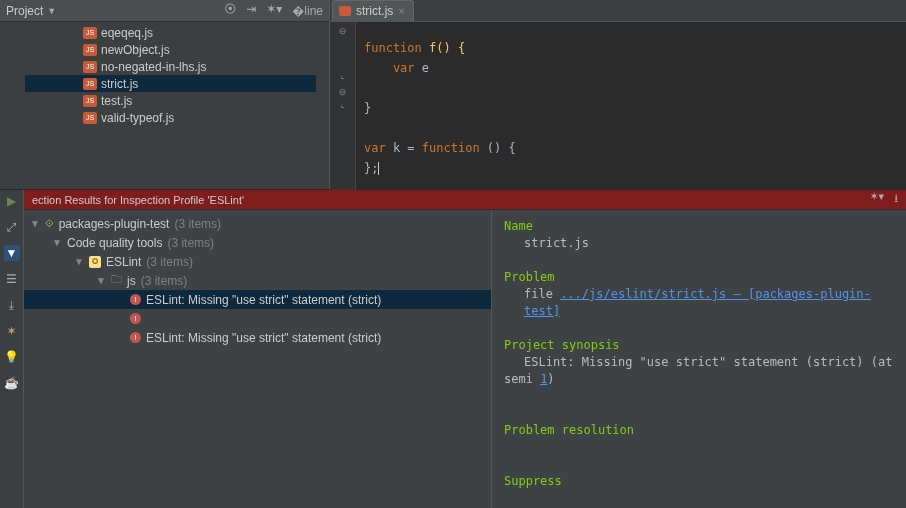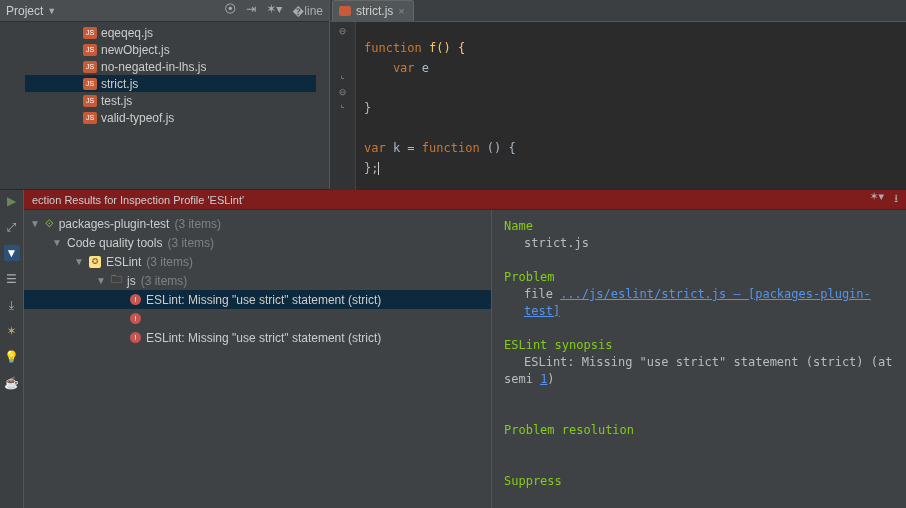--- a/index.html
+++ b/index.html
@@ -226,21 +226,21 @@
               <span class="label">ESLint: Missing "use strict" statement (strict)</span>
             </div>
           </div>
       </div>
 
       <div class="insp-detail mono">
 <span class="sect">Name</span><br>
 <span class="val pad1" style="display:inline-block">strict.js</span><br><br>
 <span class="sect">Problem</span><br>
 <span class="pad1" style="display:inline-block"><span class="val">file </span><span class="link">.../js/eslint/strict.js – [packages-plugin-test]</span></span><br><br>
-<span class="sect">ESLint synopsis</span><br>
+<span class="sect">Project synopsis</span><br>
 <span class="val pad1" style="display:inline-block">ESLint: Missing "use strict" statement (strict) (at</span><br>
 <span><span class="val">semi </span><span class="link">1</span><span class="val">)</span></span><br><br><br>
 <span class="sect">Problem resolution</span><br>
 <br><br>
 <span class="sect">Suppress</span><br>
 <br><br>
 
       </div>
     </div>
   </div>

